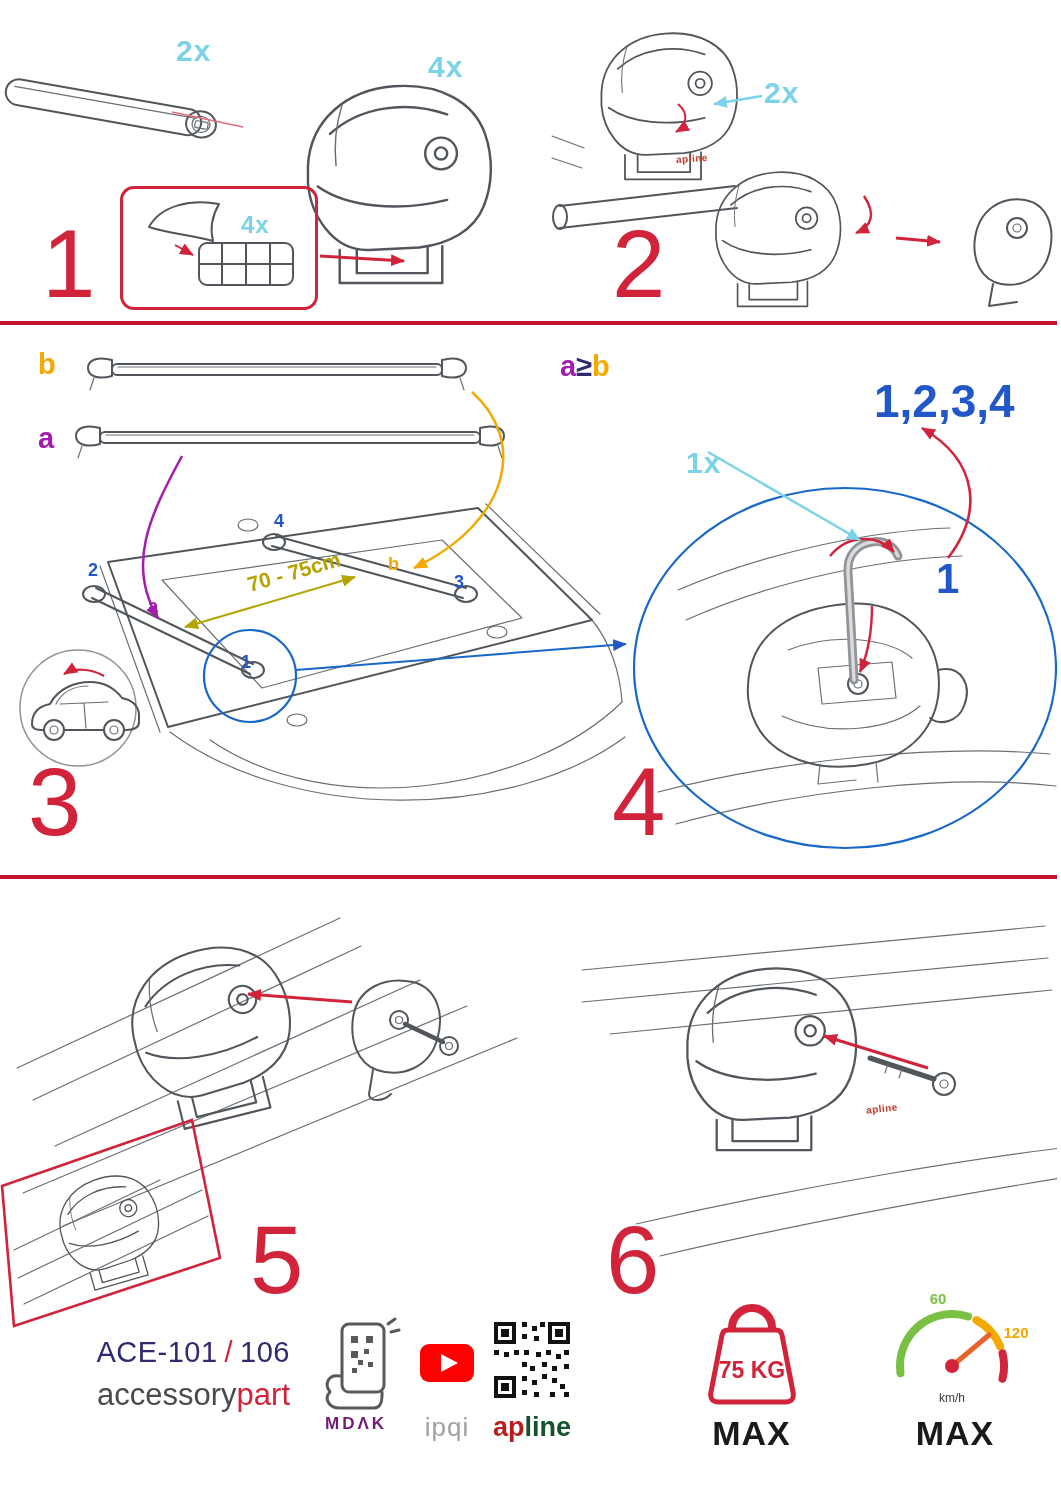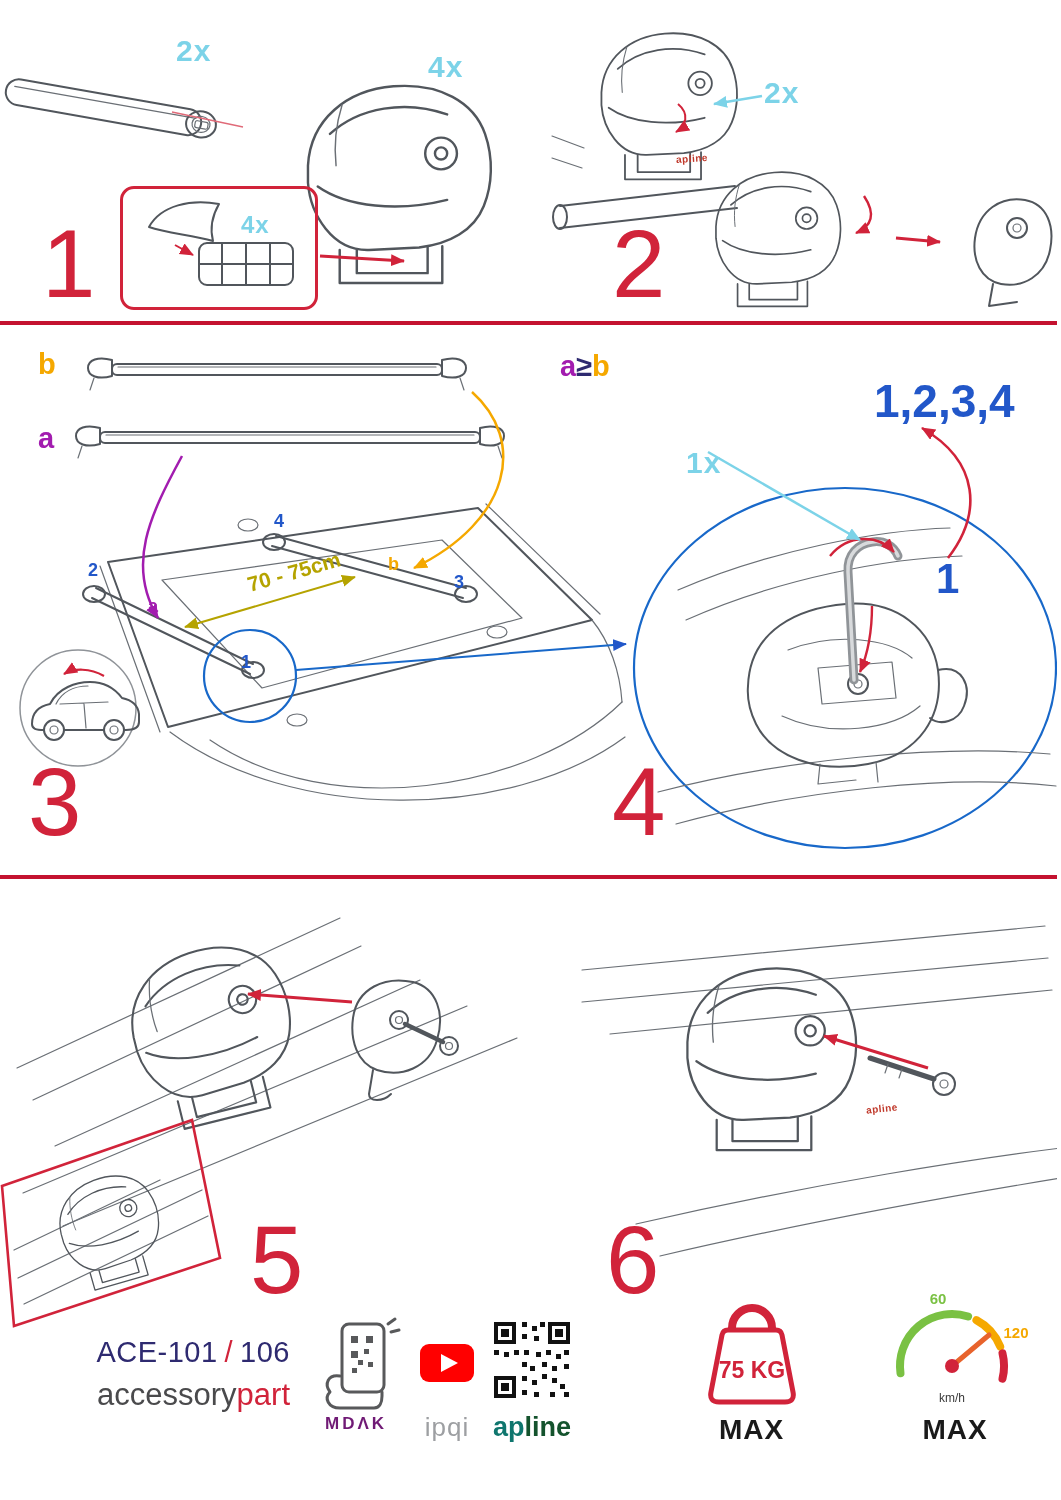--- a/index.html
+++ b/index.html
@@ -10,21 +10,21 @@
   svg{display:block;overflow:visible}
   .ln{fill:none;stroke:#51565c;stroke-width:2;stroke-linecap:round;stroke-linejoin:round}
   .lnt{fill:none;stroke:#6a6f75;stroke-width:1.2;stroke-linecap:round;stroke-linejoin:round}
   .qty{color:#7cd3e8;font-size:30px;font-weight:600;letter-spacing:1px;line-height:1}
   .stepnum{color:#d1233a;font-size:96px;font-weight:400;line-height:1;letter-spacing:-2px}
   .divider{position:absolute;left:0;width:1061px;height:4px;background:#c41230}
   .roofnum{fill:#2257c9;font-size:18px;font-weight:bold;font-family:"Liberation Sans",sans-serif}
   .dist{fill:#b5a300;font-size:21px;font-weight:600;font-family:"Liberation Sans",sans-serif}
   .bigblue{color:#2257c9;font-weight:bold;line-height:1}
   .tinybrand{color:#c0392b;font-size:10px;font-weight:bold;letter-spacing:.5px;line-height:1}
-  .footer-max{color:#1a1a1a;font-size:28px;font-weight:bold;text-align:center;letter-spacing:1px;line-height:1}
+  .footer-max{color:#1a1a1a;font-size:34px;font-weight:bold;text-align:center;letter-spacing:1px;line-height:1}
   .brandline1{font-size:29px;font-weight:500;color:#2e2a70;letter-spacing:.5px;white-space:nowrap}
   .brandline2{font-size:31px;font-weight:500;letter-spacing:0;white-space:nowrap}
   .overlay{pointer-events:none}
 </style>
 </head>
 <body>
 
 <div class="page">
 
   <svg width="0" height="0" class="abs">
@@ -328,21 +328,21 @@
         <rect x="38" y="58" width="5" height="5"></rect>
         <rect x="48" y="52" width="5" height="5"></rect>
       <rect x="58" y="56" width="5" height="5"></rect>
         <rect x="66" y="62" width="5" height="5"></rect>
       <rect x="28" y="68" width="5" height="5"></rect>
         <rect x="40" y="70" width="5" height="5"></rect>
         <rect x="56" y="70" width="5" height="5"></rect>
         <rect x="70" y="70" width="5" height="5"></rect>
     </g>
   </svg>
-  <span class="abs" style="left:486px;top:1412px;width:92px;text-align:center;font-size:27px;font-weight:bold"><span style="color:#0f766e">ap</span><span style="color:#14532d">line</span></span>
+  <span class="abs" style="left:486px;top:1412px;width:92px;text-align:center;font-size:27px;font-weight:bold"><span style="color:#b91c1c">ap</span><span style="color:#14532d">line</span></span>
 
   <svg class="abs" style="left:694px;top:1286px" width="115" height="124" viewBox="0 0 115 124">
     <path d="M38,42 A20,20 0 1 1 78,42" fill="none" stroke="#d1233a" stroke-width="8" stroke-linecap="round"></path>
     <path d="M34,44 L82,44 Q87,44 88,49 L99,106 Q101,116 91,116 L25,116 Q15,116 17,106 L28,49 Q29,44 34,44 Z" fill="#ffffff" stroke="#d1233a" stroke-width="5" stroke-linejoin="round"></path>
     <text x="58" y="92" text-anchor="middle" fill="#d1233a" font-size="23" font-weight="bold" font-family="Liberation Sans, sans-serif">75 KG</text>
   </svg>
   <span class="abs footer-max" style="left:694px;top:1416px;width:115px">MAX</span>
 
   <svg class="abs" style="left:880px;top:1286px" width="150" height="132" viewBox="0 0 150 132">
     <path d="M20.5,87.2 A52,52 0 0 1 88.1,30.5" fill="none" stroke="#7ac143" stroke-width="8" stroke-linecap="round"></path>

